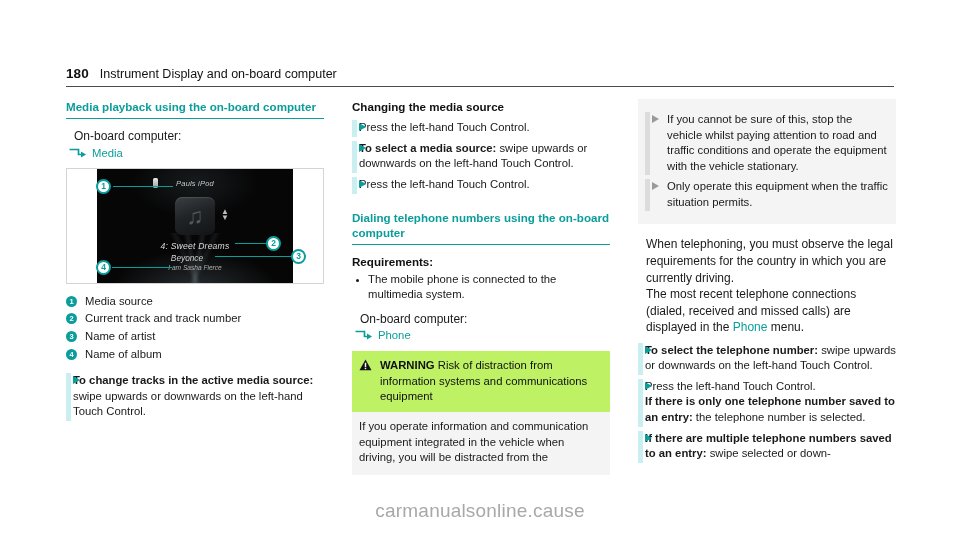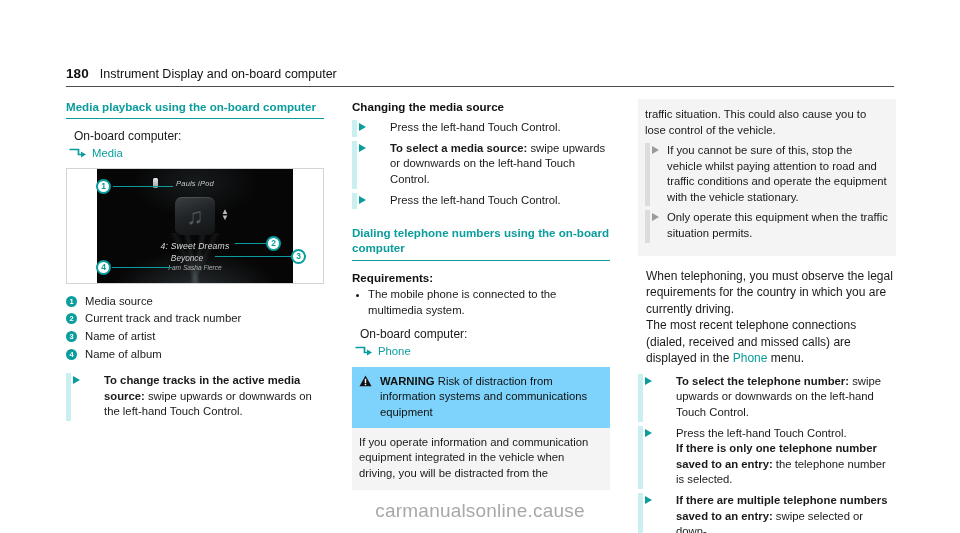--- a/index.html
+++ b/index.html
@@ -94,21 +94,21 @@
   }
   .obc-path-label {
     font-size: 11.3px;
     color: #0b9c9c;
   }
 
   
   .steps { margin: 0; }
   .step {
     position: relative;
-    padding-left: 38px;
+    padding-left: 7px;
     margin-bottom: 5px;
     min-height: 13px;
   }
   .step::before {
     content: "";
     position: absolute;
     left: 0;
     top: 0;
     bottom: -1px;
     width: 5px;
@@ -320,21 +320,21 @@
   
   .warning-box {
     margin: 10px 0 0 0;
     width: 258px;
     box-sizing: border-box;
     background: #f4f4f4;
   }
   .warning-head {
     display: flex;
     align-items: flex-start;
-    background: #7dd3fc;
+    background: #bef264;
     padding: 7px 8px 7px 7px;
   }
   .warning-tri {
     flex: 0 0 auto;
     width: 13px;
     margin-right: 8px;
     margin-top: 1px;
   }
   .warning-head-text {
     font-size: 11.3px;
@@ -530,21 +530,20 @@
         <p>If you operate information and communication equipment integrated in the vehicle when driving, you will be distracted from the</p>
       </div>
     </div>
 
   </div>
 
   <div class="col">
 
     <div class="warning-box" style="margin-top:0;">
       <div class="warn-cont">
-        <p style="margin:0;font-size:11.3px;line-height:1.38;">traffic situation. This could also cause you to lose control of the vehicle.</p>
         <div class="warn-steps">
           <div class="warn-step">
             <span class="warn-step-marker"></span>
             <span class="warn-step-text">If you cannot be sure of this, stop the vehicle whilst paying attention to road and traffic conditions and operate the equipment with the vehicle stationary.</span>
           </div>
           <div class="warn-step">
             <span class="warn-step-marker"></span>
             <span class="warn-step-text">Only operate this equipment when the traffic situation permits.</span>
           </div>
         </div>

